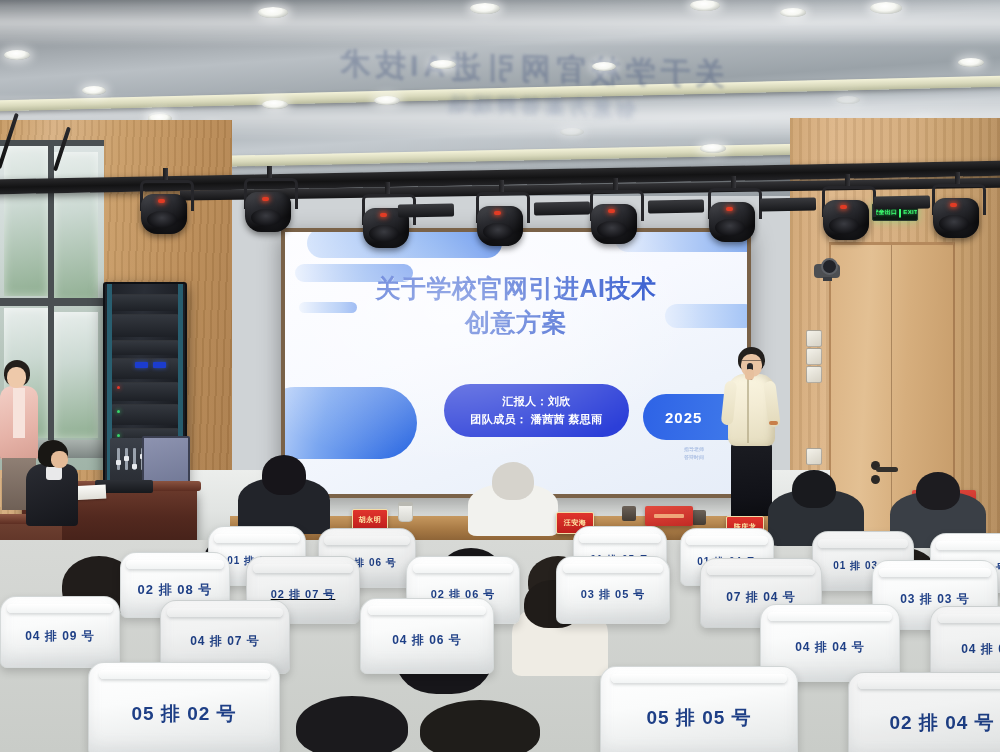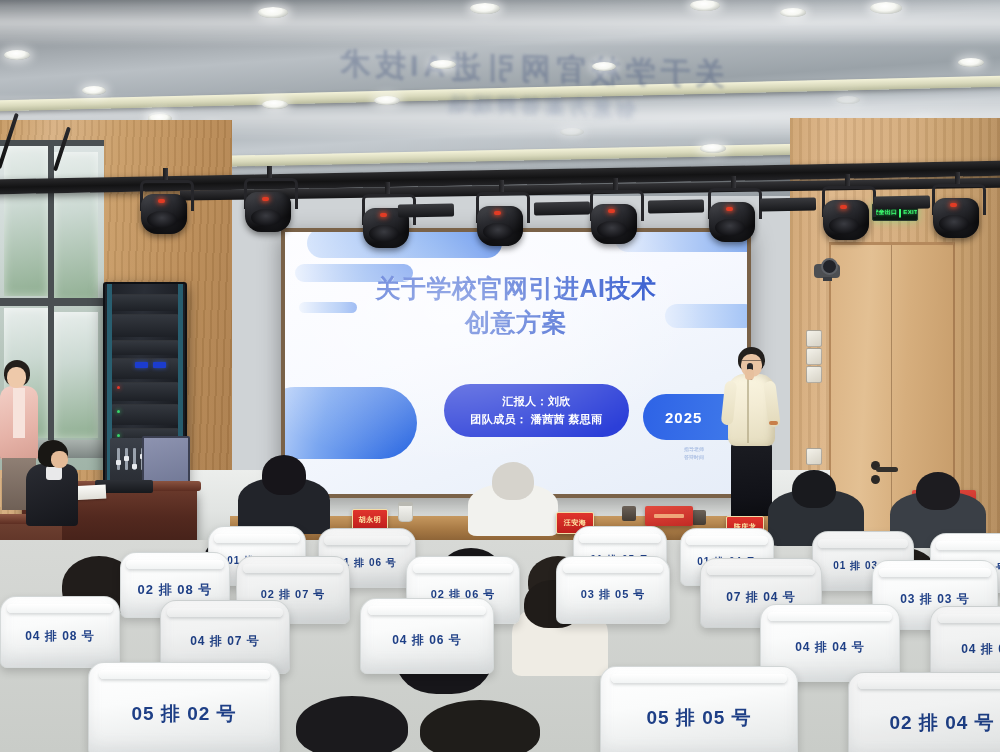--- a/index.html
+++ b/index.html
@@ -719,37 +719,37 @@
       </div>
       <div class="chair dim" style="left: 812px; top: 531px; width: 100px; height: 58px; z-index: 276;">
         <span class="chair-label" style="font-size: 10px;">01 排 03 号</span>
       </div>
       <div class="chair" style="left: 930px; top: 533px; width: 92px; height: 58px; z-index: 277;">
         <span class="chair-label" style="font-size: 10px;">01 排 02 号</span>
       </div>
       <div class="chair" style="left: 120px; top: 552px; width: 108px; height: 64px; z-index: 286;">
         <span class="chair-label" style="font-size: 13px;">02 排 08 号</span>
       </div>
-      <div class="chair dim" style="left: 236px; top: 556px; width: 112px; height: 66px; z-index: 288;">
+      <div class="chair dim" style="left: 246px; top: 556px; width: 112px; height: 66px; z-index: 288; text-decoration: underline;">
         <span class="chair-label" style="font-size: 11px;">02 排 07 号</span>
       </div>
       <div class="chair" style="left: 406px; top: 556px; width: 112px; height: 66px; z-index: 288; align-items: center;">
         <span class="chair-label" style="font-size: 11px;">02 排 06 号</span>
       </div>
       <div class="chair" style="left: 556px; top: 556px; width: 112px; height: 66px; z-index: 288;">
         <span class="chair-label" style="font-size: 11px;">03 排 05 号</span>
       </div>
       <div class="chair dim" style="left: 700px; top: 558px; width: 120px; height: 68px; z-index: 289;">
         <span class="chair-label" style="font-size: 12px;">07 排 04 号</span>
       </div>
       <div class="chair" style="left: 872px; top: 560px; width: 124px; height: 68px; z-index: 290;">
         <span class="chair-label" style="font-size: 12px;">03 排 03 号</span>
       </div>
       <div class="chair" style="left: 0px; top: 596px; width: 118px; height: 70px; z-index: 308;">
-        <span class="chair-label" style="font-size: 12px;">04 排 08 号</span>
+        <span class="chair-label" style="font-size: 12px;">04 排 09 号</span>
       </div>
       <div class="chair dim" style="left: 160px; top: 600px; width: 128px; height: 72px; z-index: 310; align-items: center;">
         <span class="chair-label" style="font-size: 12px;">04 排 07 号</span>
       </div>
       <div class="chair" style="left: 360px; top: 598px; width: 132px; height: 74px; z-index: 309;">
         <span class="chair-label" style="font-size: 12px;">04 排 06 号</span>
       </div>
       <div class="chair" style="left: 760px; top: 604px; width: 138px; height: 76px; z-index: 312;">
         <span class="chair-label" style="font-size: 12px;">04 排 04 号</span>
       </div>

